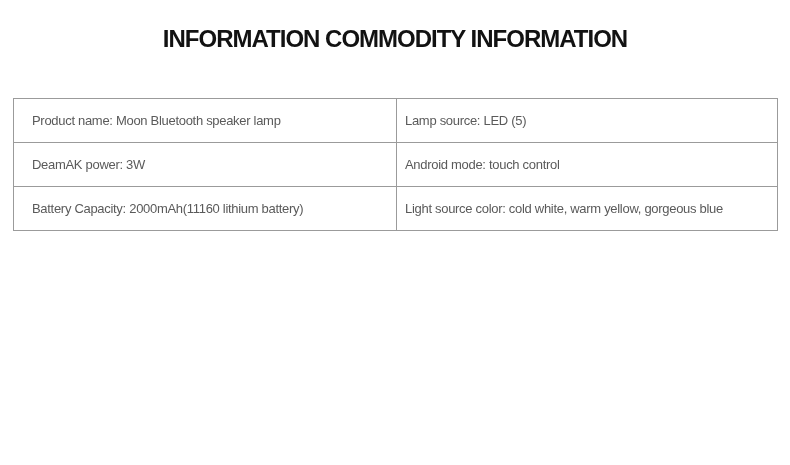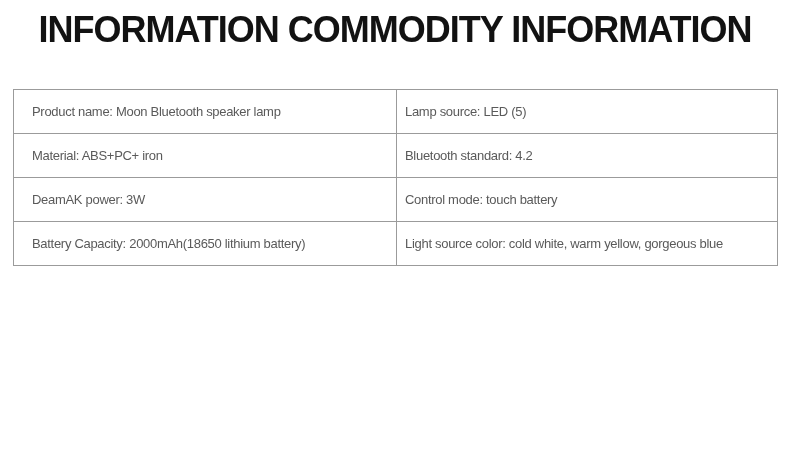--- a/index.html
+++ b/index.html
@@ -20,23 +20,23 @@
     padding-top: 29px;
     text-align: center;
     font-size: 12px;
     line-height: 14px;
     letter-spacing: 9px;
     padding-left: 9px; 
     color: #bfbfbf;
     font-weight: 400;
   }
   .title {
-    margin-top: 9px;
+    margin-top: 18px;
     text-align: center;
-    font-size: 36px;
+    font-size: 24px;
     line-height: 42px;
     font-weight: bold;
     letter-spacing: -1px;
     color: #121212;
     white-space: nowrap;
   }
   .spec-table {
     margin: 38px 13px 0 13px;
     width: 764px;
     border-collapse: collapse;
@@ -63,27 +63,23 @@
 
   <div class="title">INFORMATION COMMODITY INFORMATION</div>
 
   <table class="spec-table">
     <tbody>
       <tr>
         <td class="col-left">Product name: Moon Bluetooth speaker lamp</td>
         <td class="col-right">Lamp source: LED (5)</td>
       </tr>
       <tr>
-        <td class="col-left">Material: ABS+PC+ iron</td>
-        <td class="col-right">Bluetooth standard: 4.2</td>
+        <td class="col-left">DeamAK power: 3W</td>
+        <td class="col-right">Android mode: touch control</td>
       </tr>
       <tr>
-        <td class="col-left">DeamAK power: 3W</td>
-        <td class="col-right">Control mode: touch battery</td>
-      </tr>
-      <tr>
-        <td class="col-left">Battery Capacity: 2000mAh(18650 lithium battery)</td>
+        <td class="col-left">Battery Capacity: 2000mAh(11160 lithium battery)</td>
         <td class="col-right">Light source color: cold white, warm yellow, gorgeous blue</td>
       </tr>
     </tbody>
   </table>
 
 </div>
 
 </body></html>

